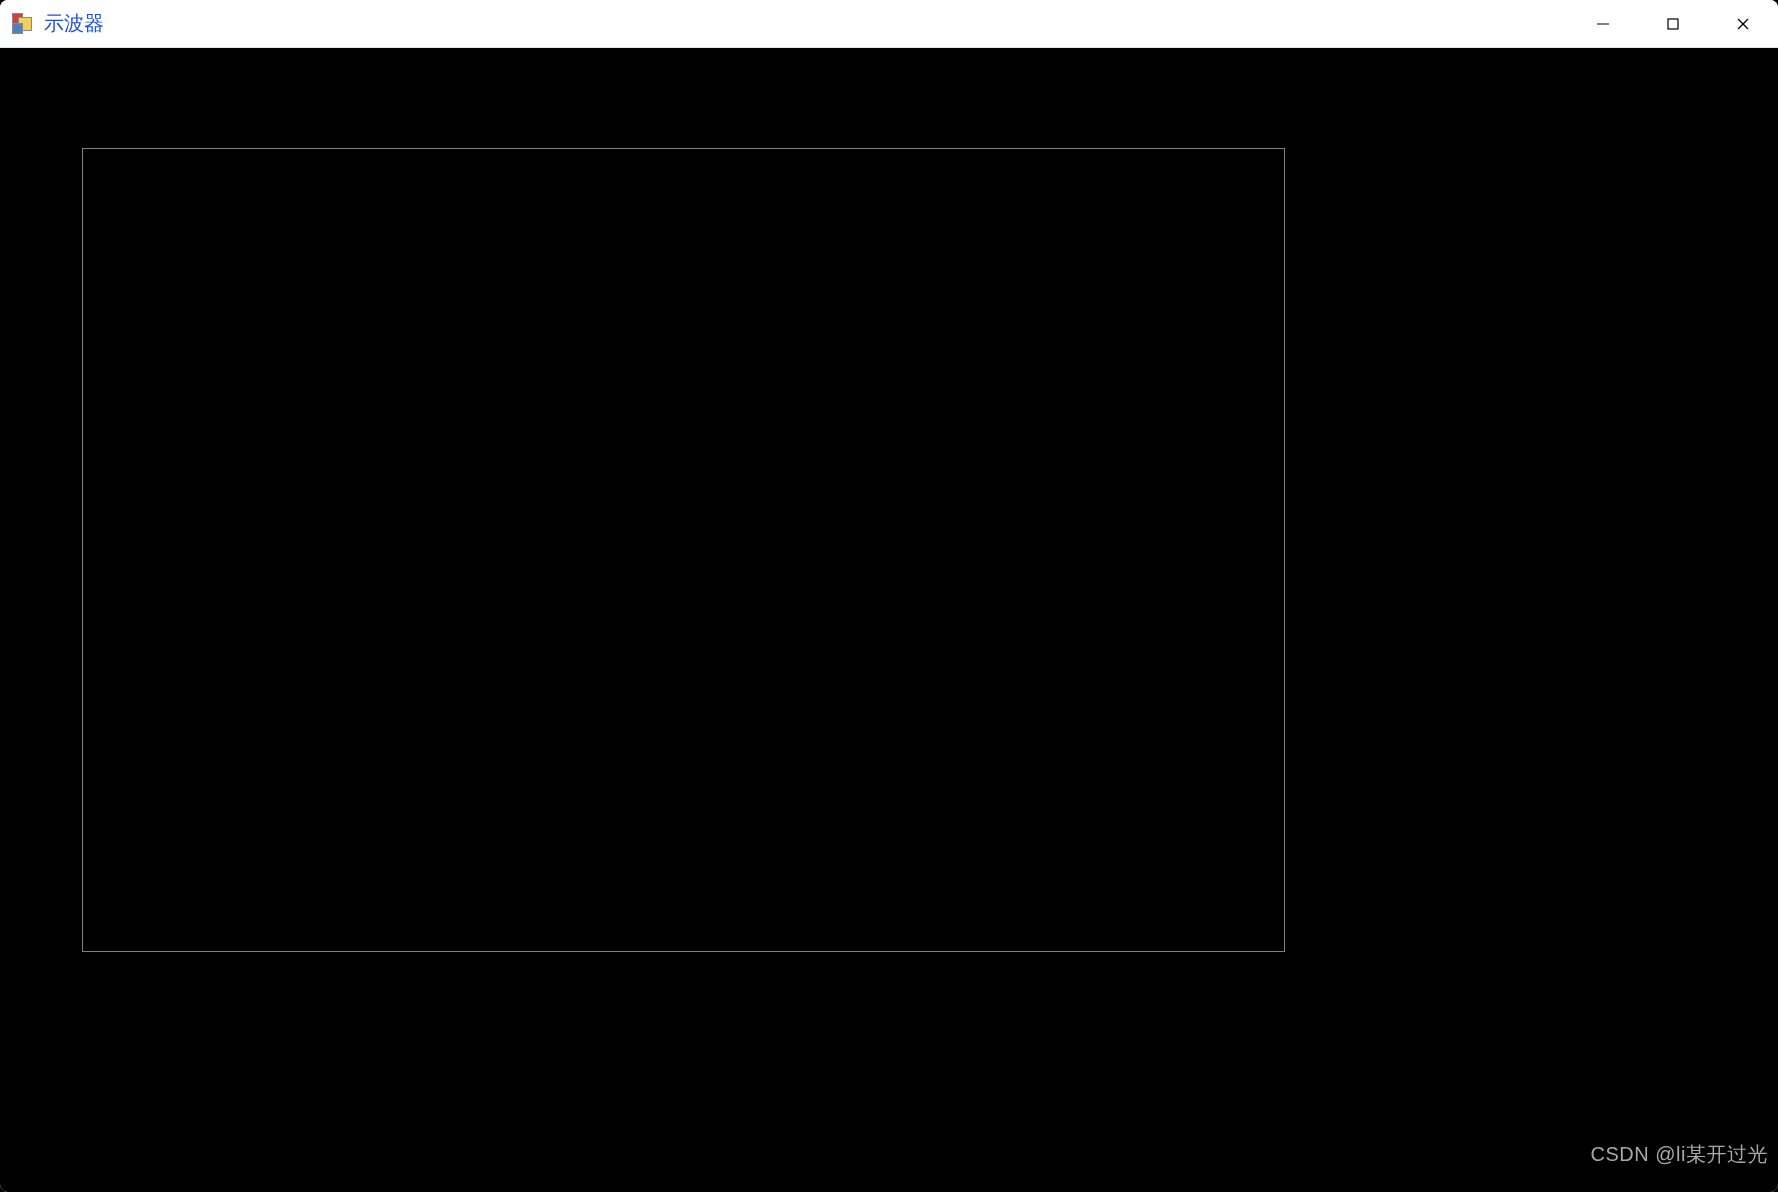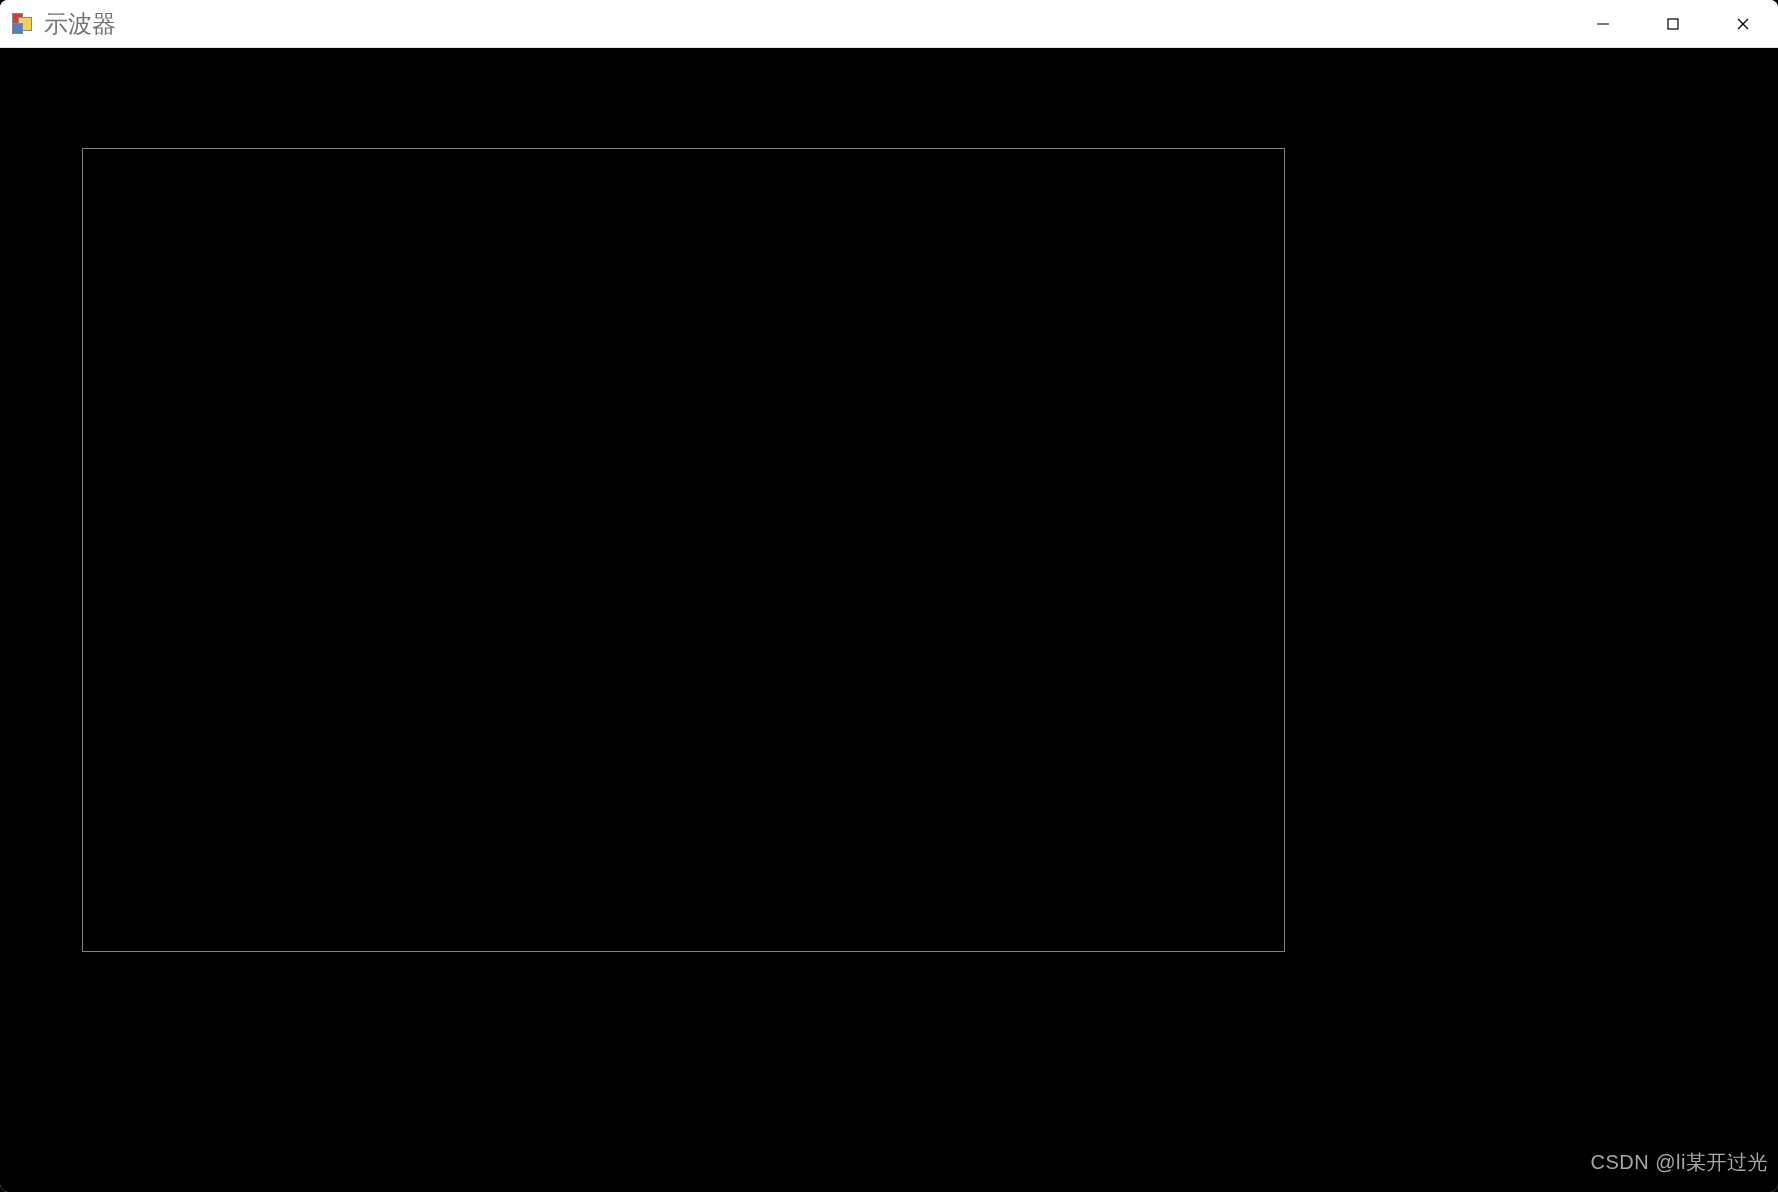--- a/index.html
+++ b/index.html
@@ -75,22 +75,22 @@
       position: absolute;
       top: 10px;
       left: 0px;
       width: 11px;
       height: 11px;
       background: #5080c0;
       border: 1px solid #888;
     }
     
     .window-title {
-      font-size: 24px;
-      color: #737373;
+      font-size: 20px;
+      color: #1d4ed8;
       flex: 0 0 auto;
     }
     
     .titlebar-spacer {
       flex: 1;
     }
     
     .window-controls {
       display: flex;
       height: 100%;
@@ -127,21 +127,21 @@
       left: 82px;
       width: 1203px;
       height: 804px;
       border: 1px solid #808080;
       background: #000000;
     }
     
     .watermark {
       position: absolute;
       right: 10px;
-      bottom: 16px;
+      bottom: 24px;
       color: #a8a8a8;
       font-size: 20px;
       font-family: "Microsoft YaHei", sans-serif;
       letter-spacing: 0.5px;
     }
   </style>
 </head>
 <body>
 
 <div class="window">

